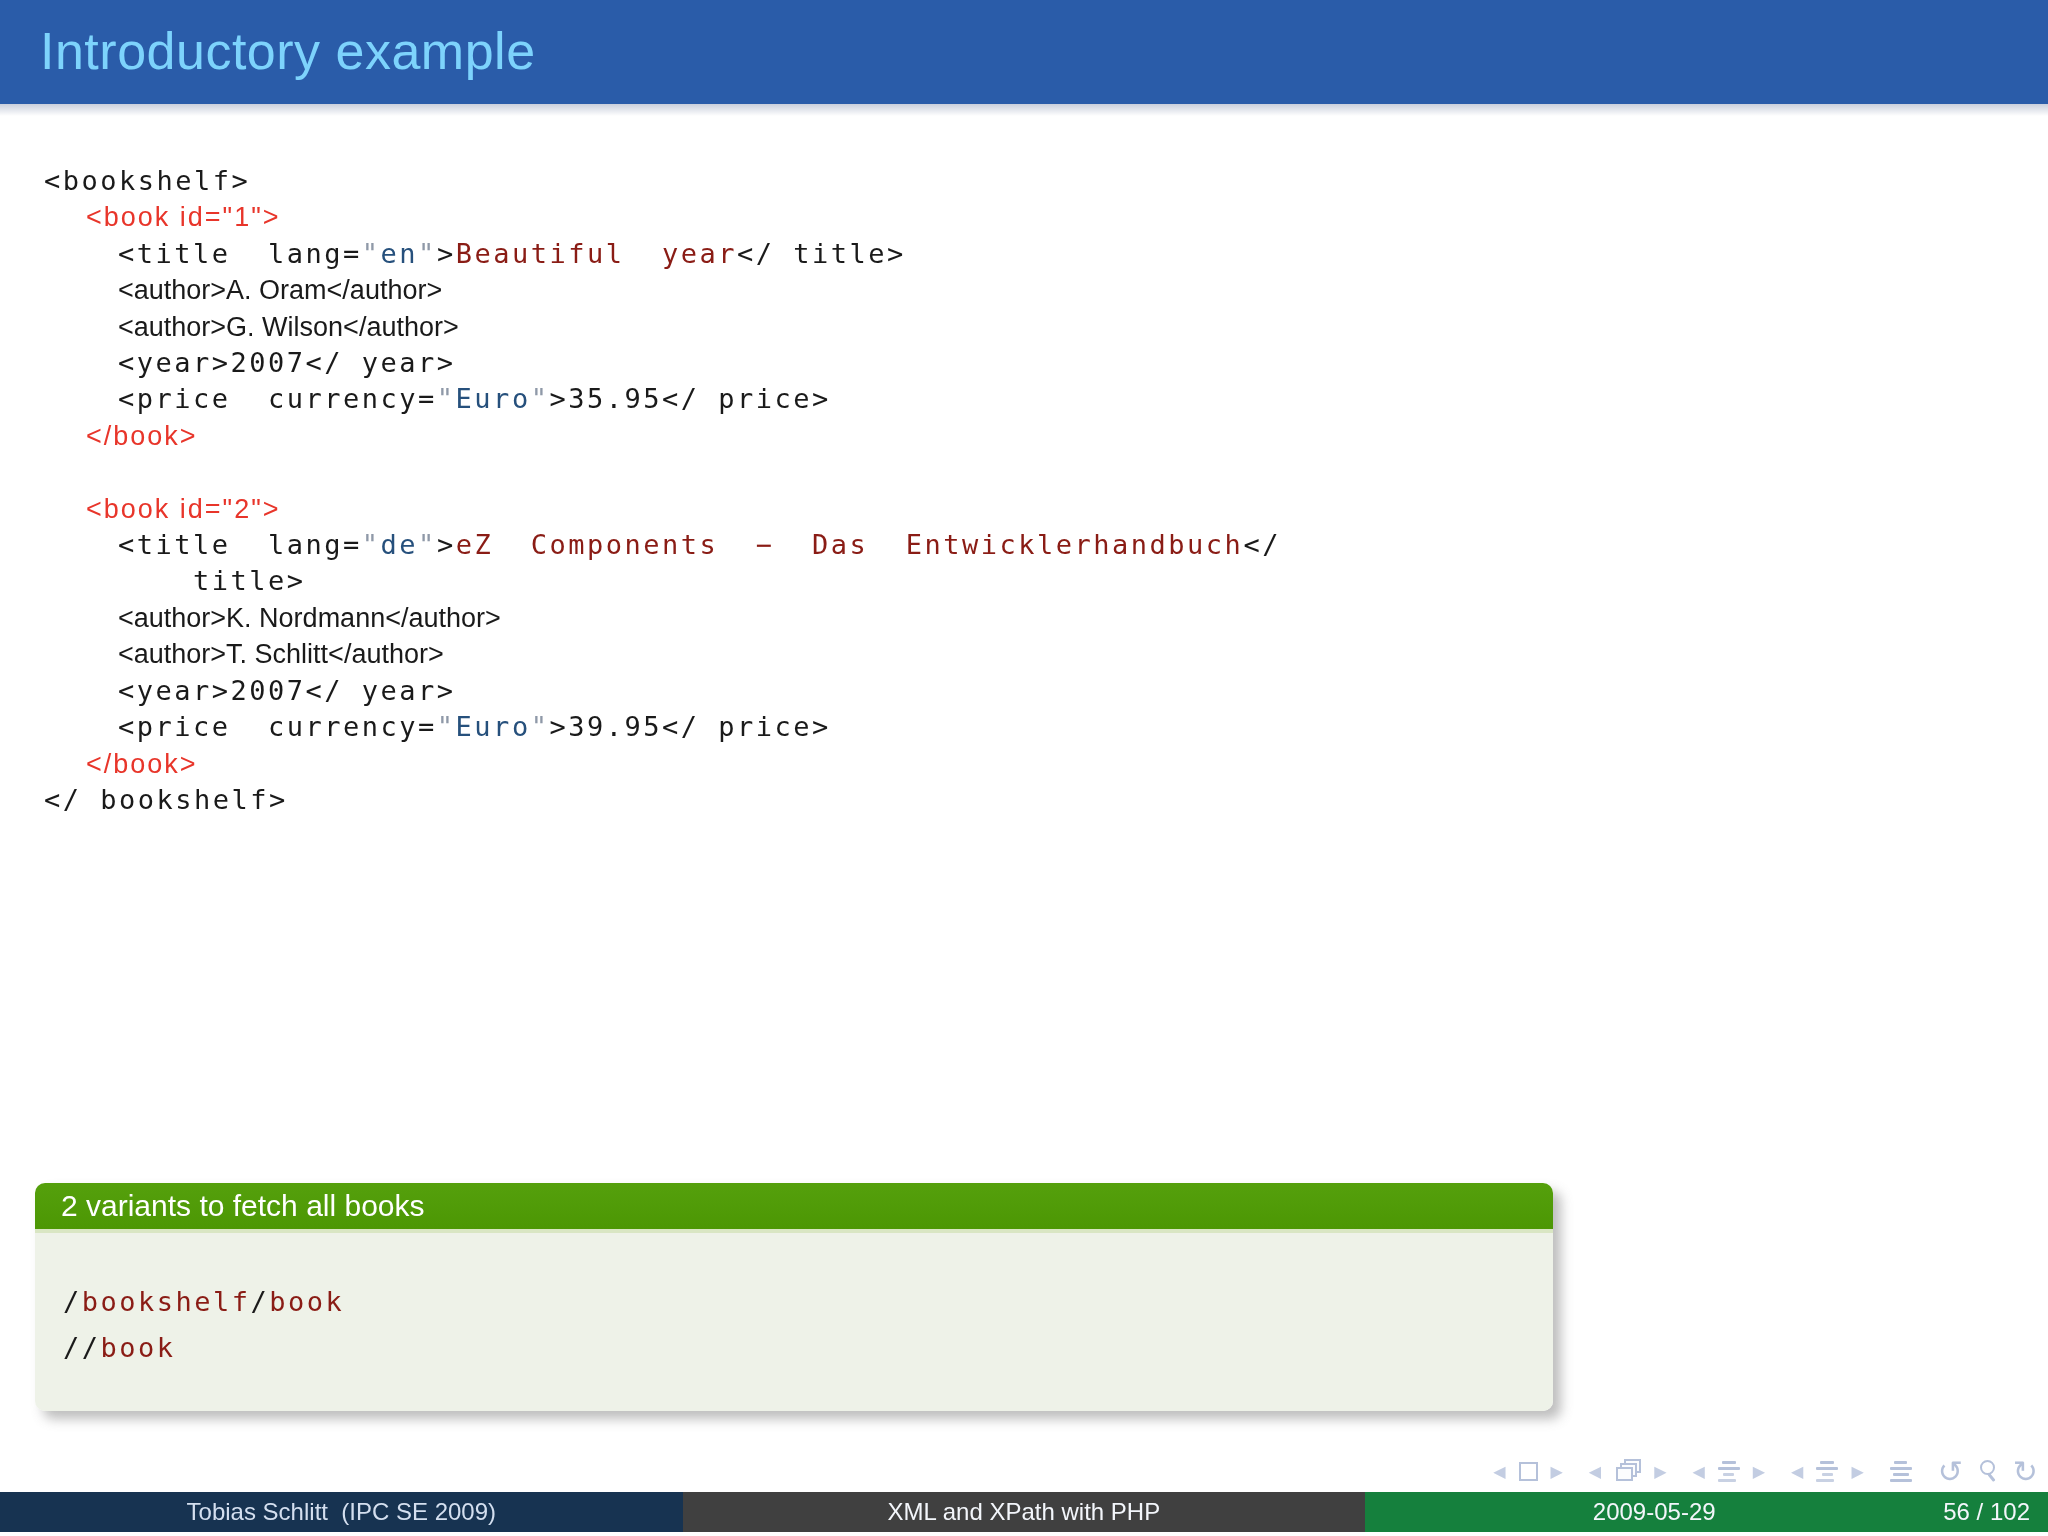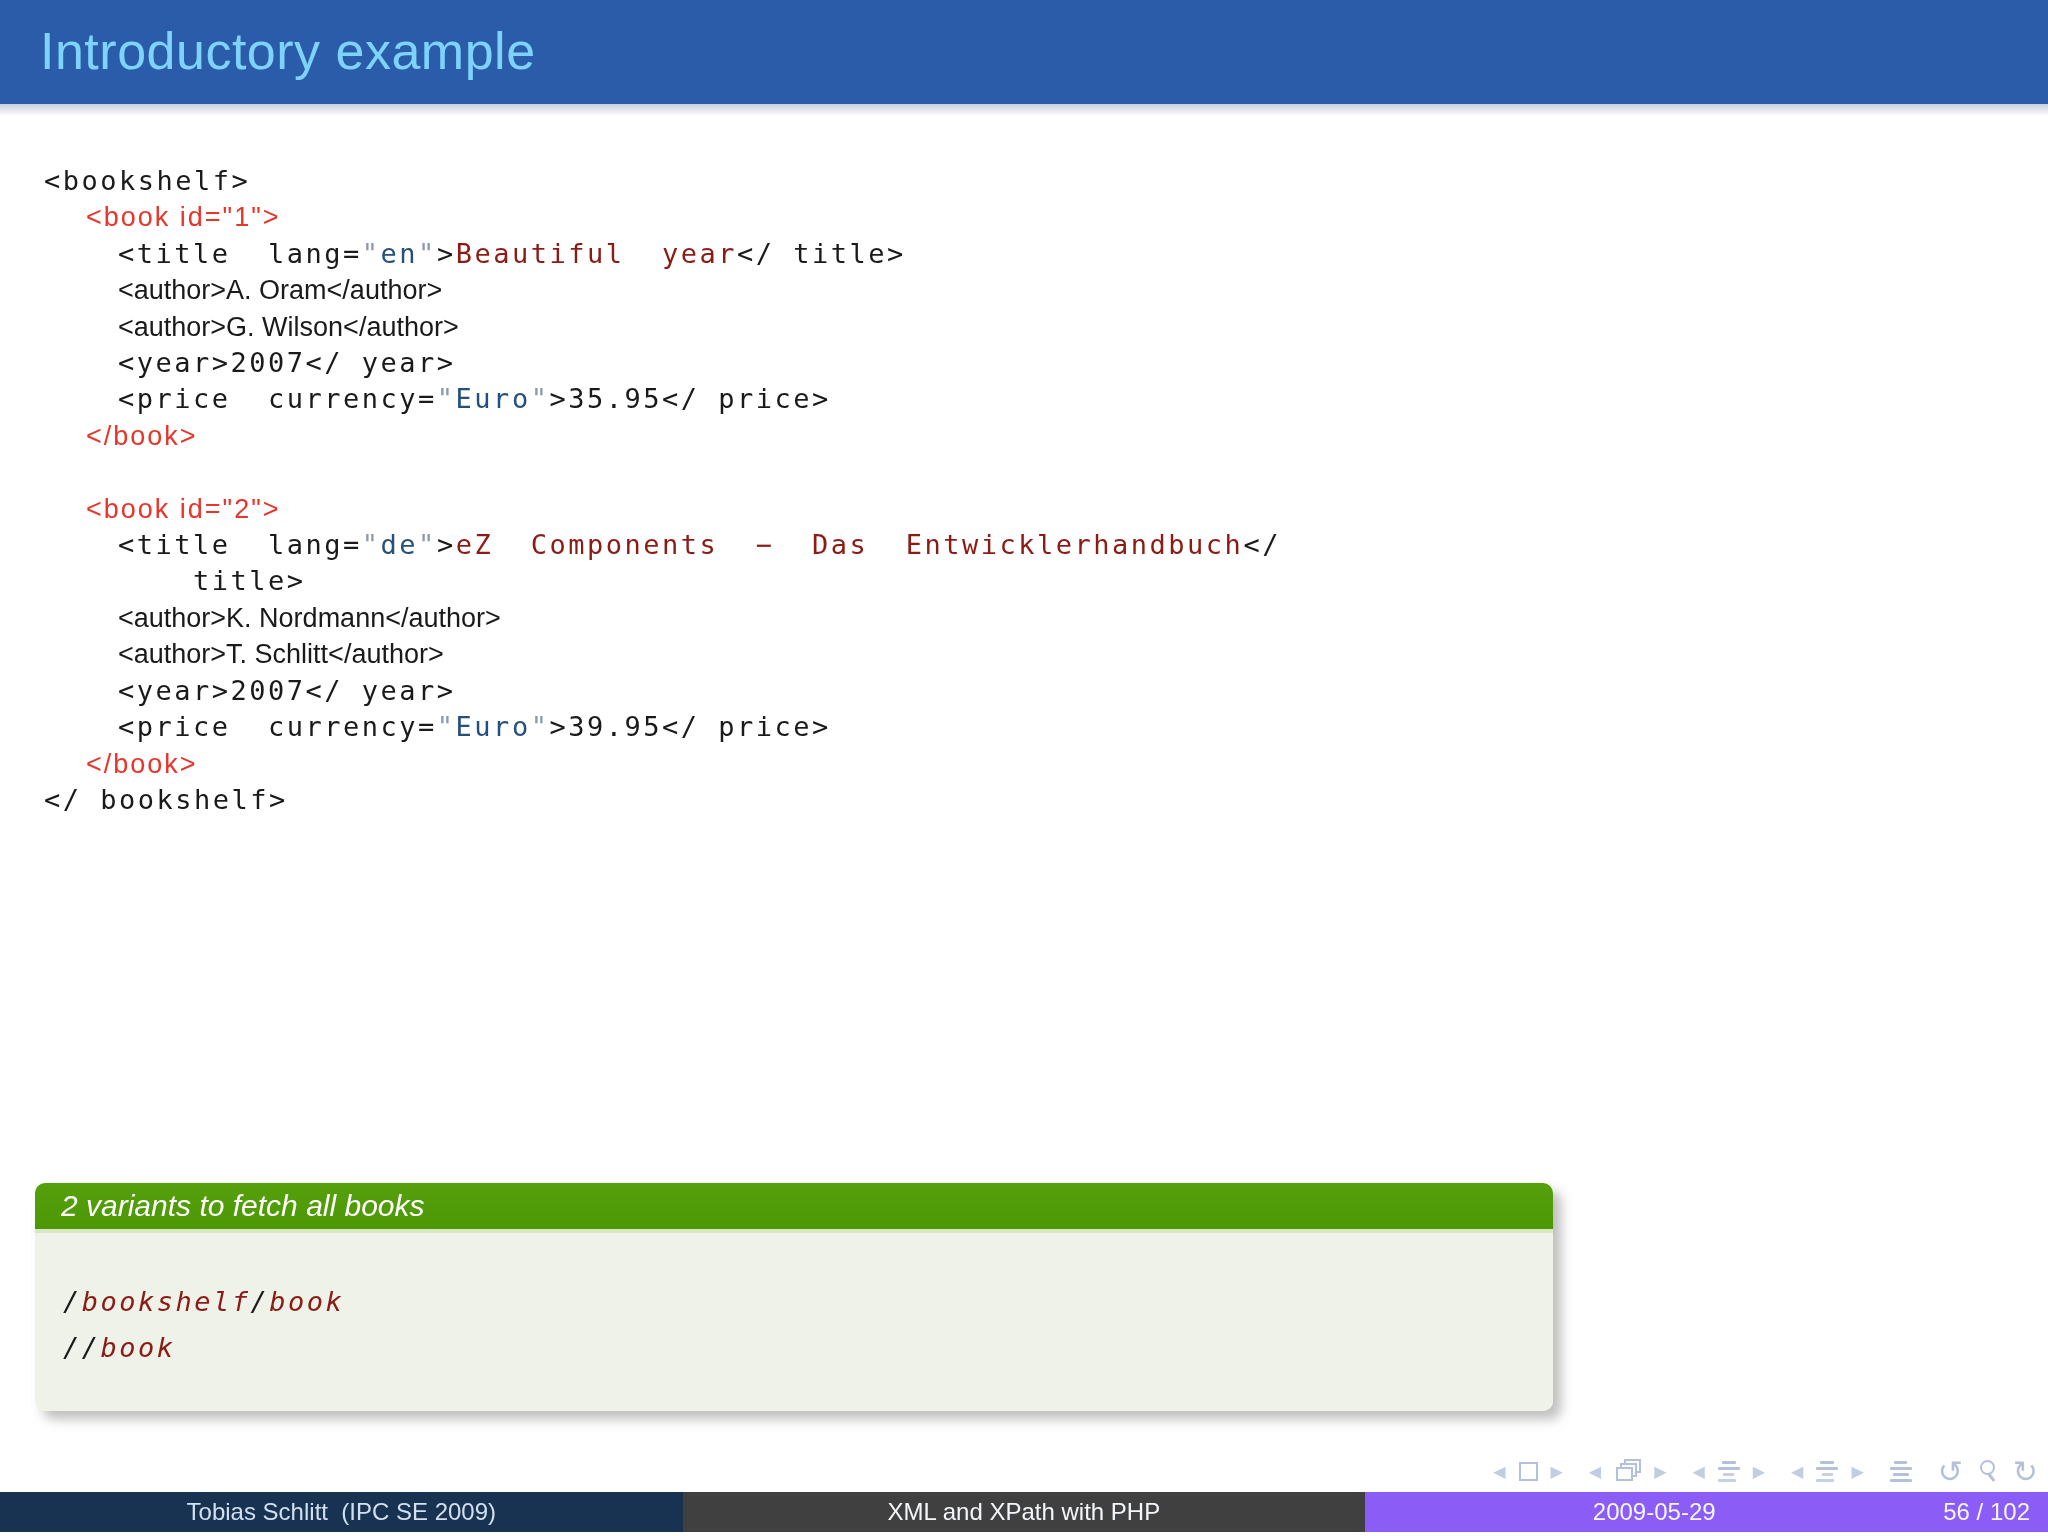--- a/index.html
+++ b/index.html
@@ -19,21 +19,21 @@
       font-family:"DejaVu Sans Mono","Liberation Mono",monospace;letter-spacing:2.5px;color:#1a1a1a;}
   .tk-tag {color:#1a1a1a;}
   .tk-str {color:#8a1c15;}
   .tk-attr{color:#26507c;}
   .tk-q   {color:#8f99a8;}
   .tk-kw  {color:#e8352a;font-family:"Liberation Sans",sans-serif;letter-spacing:2px;}
   .tk-name{color:#1a1a1a;font-family:"Liberation Sans",sans-serif;letter-spacing:0;}
 
   
   .example{position:absolute;left:35px;top:1183px;width:1518px;border-radius:10px;
-           box-shadow:8px 8px 12px rgba(110,110,110,0.45);font-style:italic;}
+           box-shadow:8px 8px 12px rgba(110,110,110,0.45);}
   .example-header{height:46px;background:linear-gradient(#55a00c,#4c9704);
                   border-radius:10px 10px 0 0;border-bottom:4px solid #d9e6c3;
                   display:flex;align-items:center;padding-left:26px;}
   .example-header .et{color:#ffffff;font-size:30px;font-weight:400;}
   .example-body{background:#eef2e8;border-radius:0 0 10px 10px;padding:46px 20px 40px 28px;}
   .example-body .cl{line-height:46px;}
 
   
   .nav-row{position:absolute;right:10px;bottom:52px;display:flex;align-items:center;gap:26px;}
   .nav-group{display:flex;align-items:center;gap:13px;}
@@ -60,21 +60,21 @@
   .ni-search::before{content:"";position:absolute;left:4px;top:0;width:11px;height:11px;
                      border:2.5px solid #b5c1da;border-radius:50%;}
   .ni-search::after{content:"";position:absolute;left:14px;top:13px;width:3px;height:9px;
                     background:#b5c1da;transform:rotate(-40deg);border-radius:1px;}
 
   
   .footer{position:absolute;left:0;right:0;bottom:4px;height:40px;display:flex;font-size:24px;}
   .footer span{white-space:pre;}
   .f-left {width:33.33%;background:#173351;color:#d4dfef;display:flex;align-items:center;justify-content:center;}
   .f-mid  {width:33.33%;background:#404040;color:#f3f6fb;display:flex;align-items:center;justify-content:center;}
-  .f-right{width:33.34%;background:#8b5cf6;color:#f3f6fb;display:flex;align-items:center;}
+  .f-right{width:33.34%;background:#15803d;color:#f3f6fb;display:flex;align-items:center;}
   .f-date {flex:1;text-align:center;}
   .f-page {margin-right:18px;}
 </style>
 </head>
 <body>
 
 <div class="slide">
 
   <div class="titlebar">
     <div class="ft">Introductory example</div>

